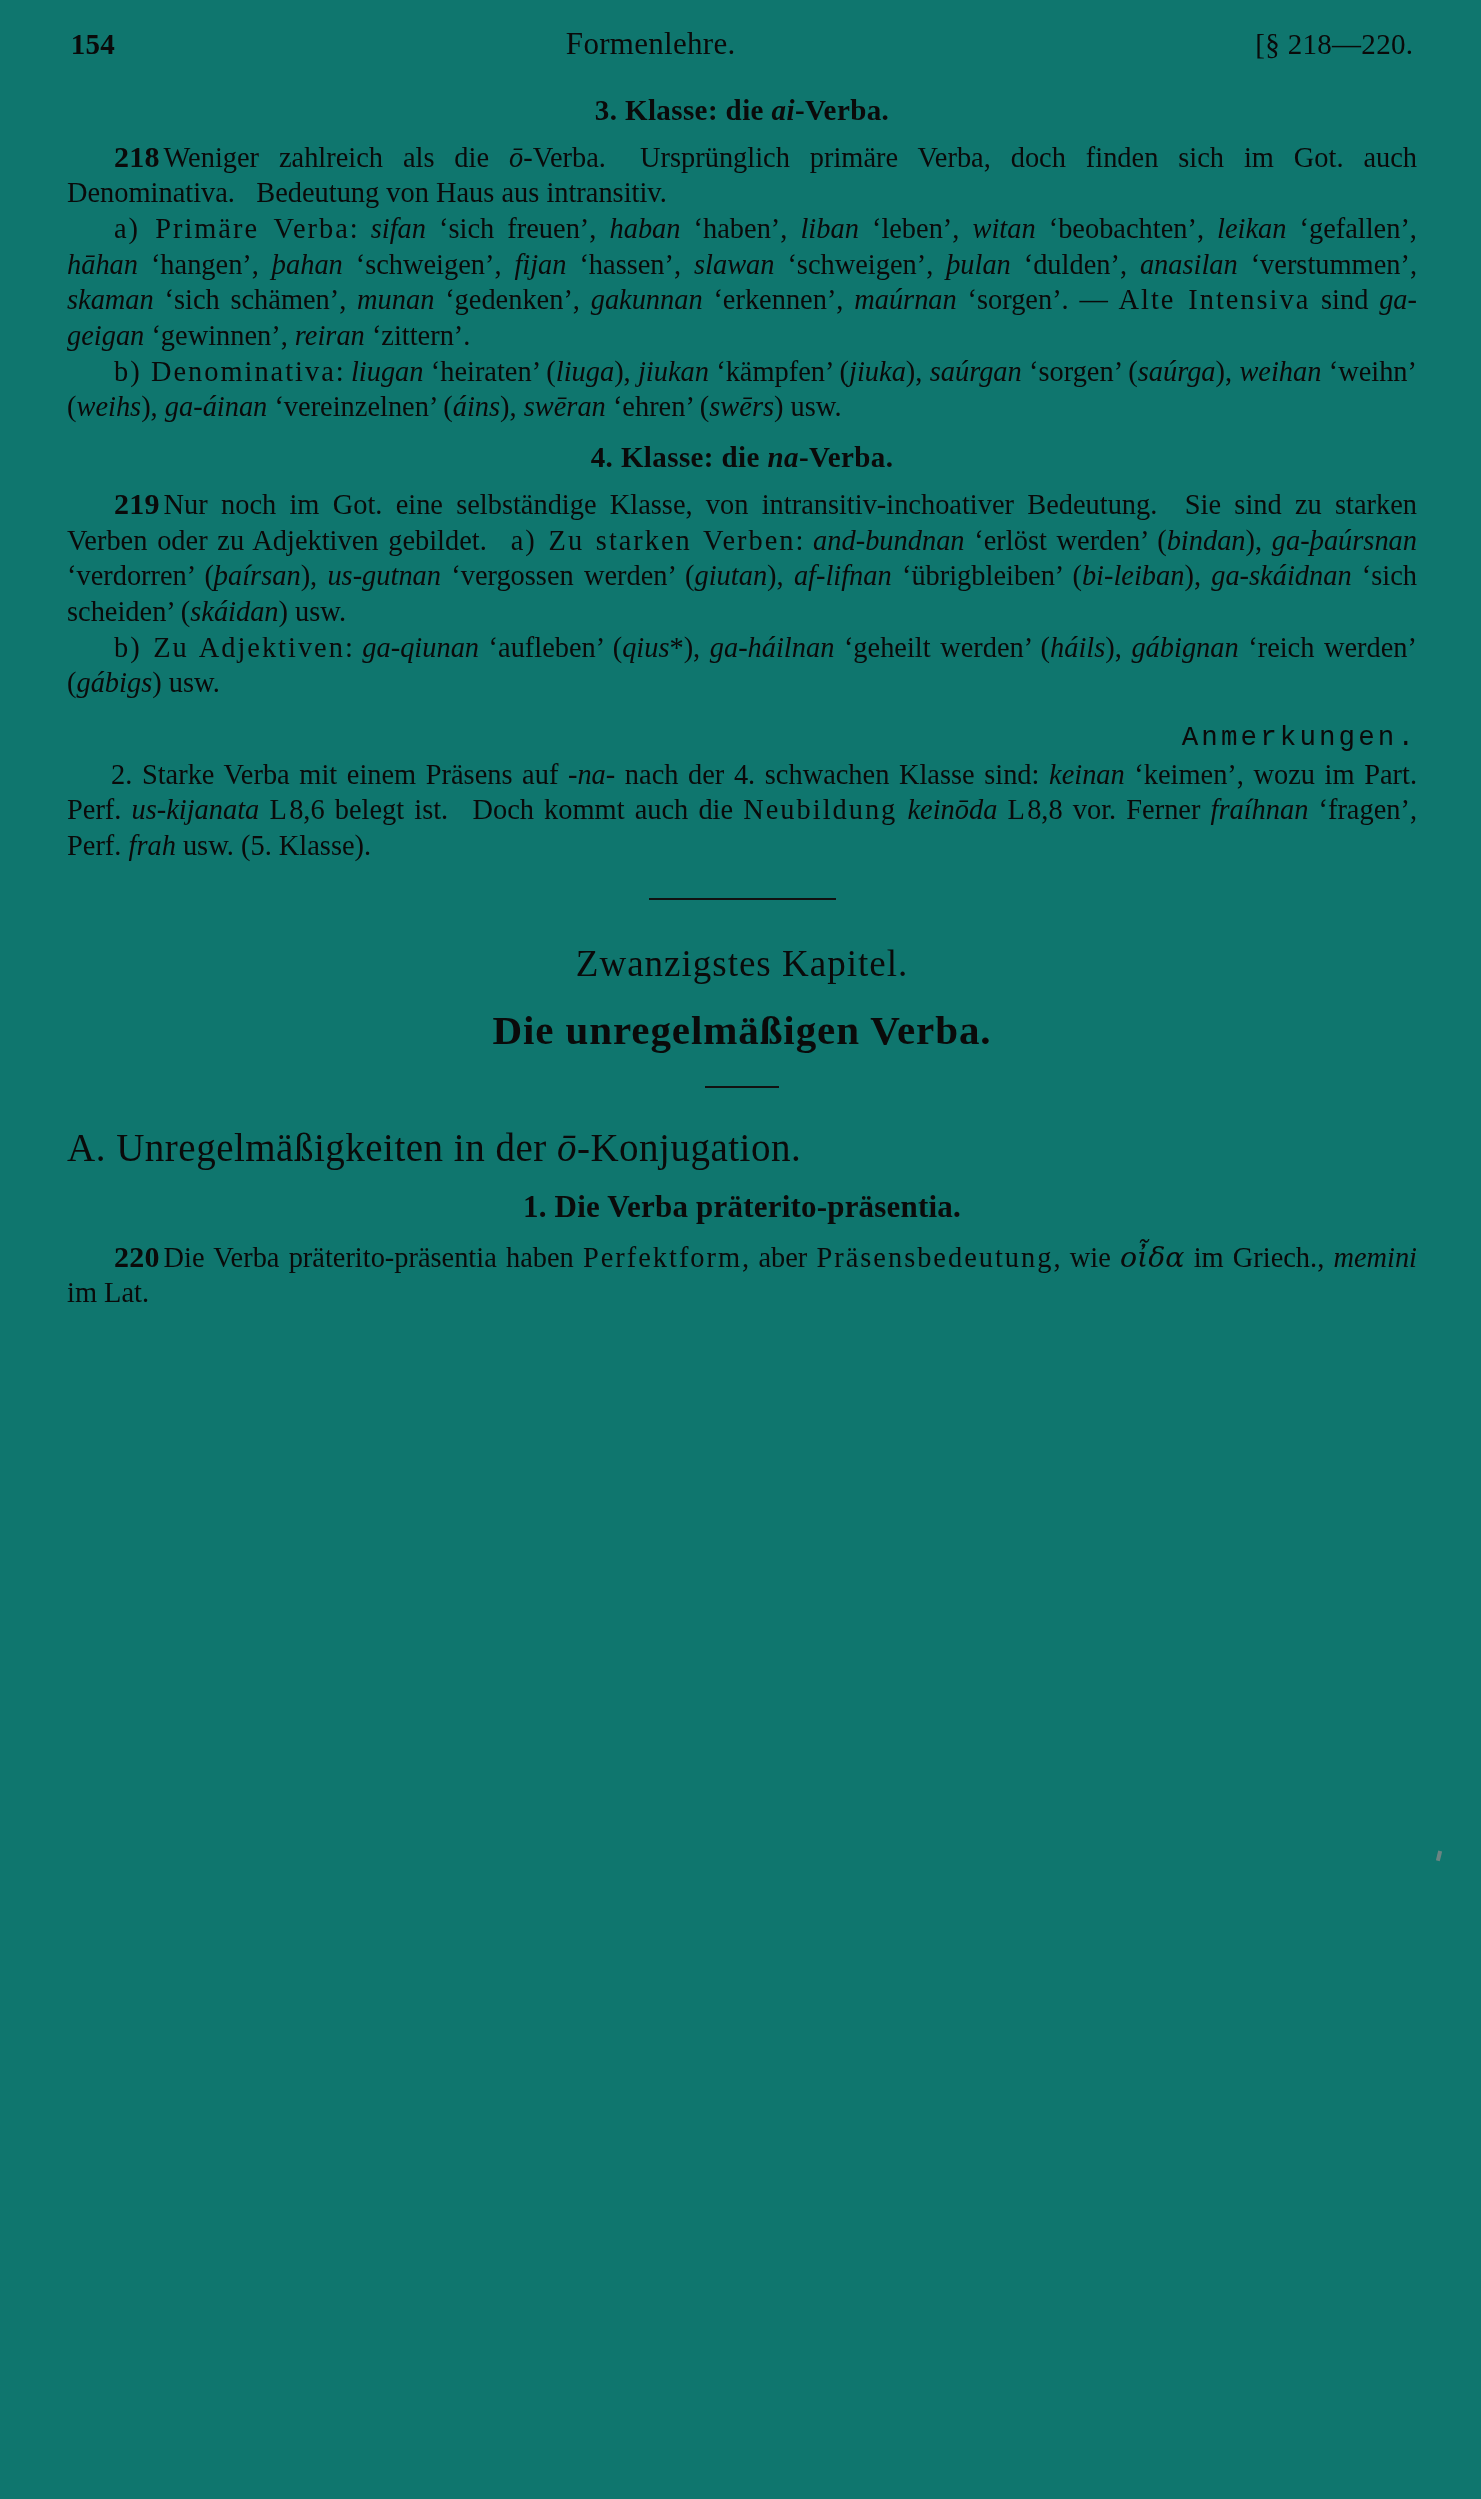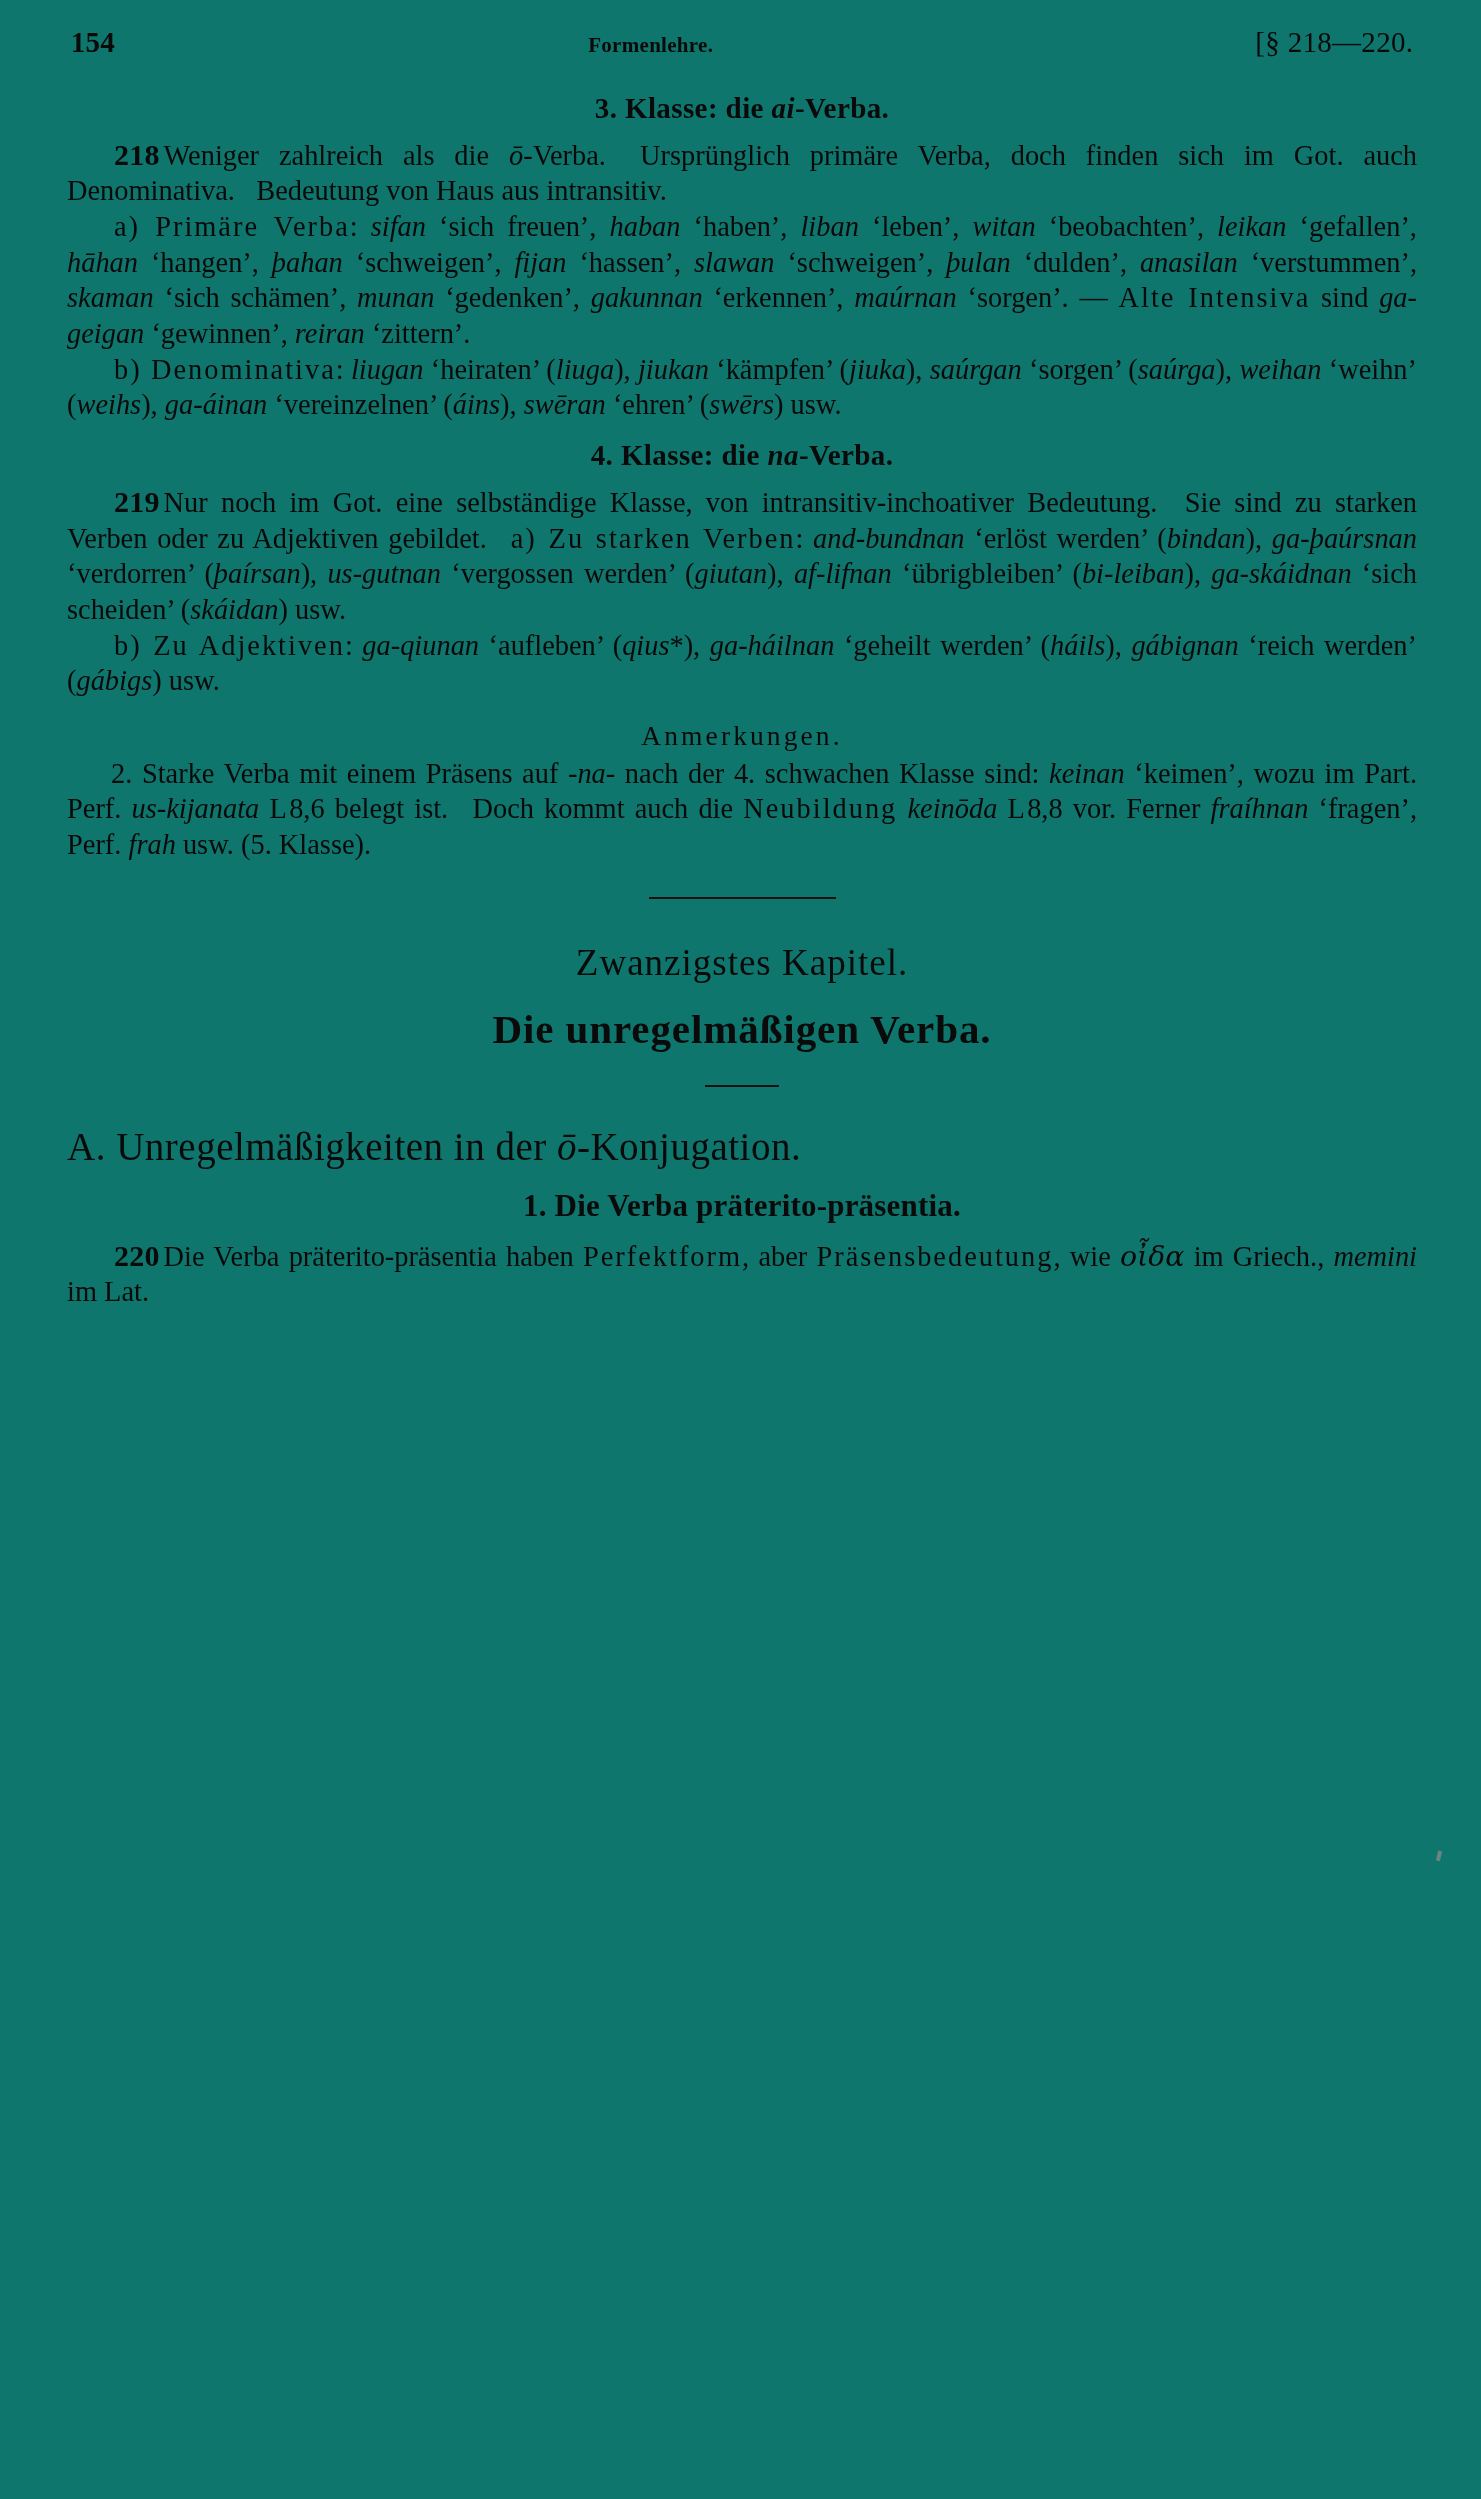--- a/index.html
+++ b/index.html
@@ -41,22 +41,22 @@
     line-height: 1.0;
     letter-spacing: 0.3px;
     margin-bottom: 35px;
     padding: 0 3.7px 0 3.7px;
   }
   .runhead .folio {
     font-weight: 700;
     font-size: 29px;
   }
   .runhead .rh-title {
-    font-weight: 700;
-    font-size: 21px;
+    font-weight: 400;
+    font-size: 31px;
     margin-left: -69px;
   }
   .runhead .rh-sect {
     font-weight: 400;
     font-size: 29px;
   }
 
   
   h2.klasse-head {
     font-size: 29px;
@@ -64,25 +64,26 @@
     text-align: center;
     margin: 16.2px 0 11.2px 0;
     letter-spacing: 0.4px;
   }
   h2.klasse-head .it {
     font-style: italic;
     font-weight: 700;
   }
 
   .anm-head {
-    text-align: center;
+    text-align: right;
     font-size: 27.5px;
     letter-spacing: 3.1px;
     margin: 21px 0 3.7px 0;
     font-weight: 400;
+    font-family: Liberation Mono, monospace;
   }
 
   
   p.para {
     font-size: 28.4px;
     line-height: 1.255;
     margin: 0 0 0 0;
     text-align: justify;
     text-justify: inter-word;
     text-indent: 47px;

